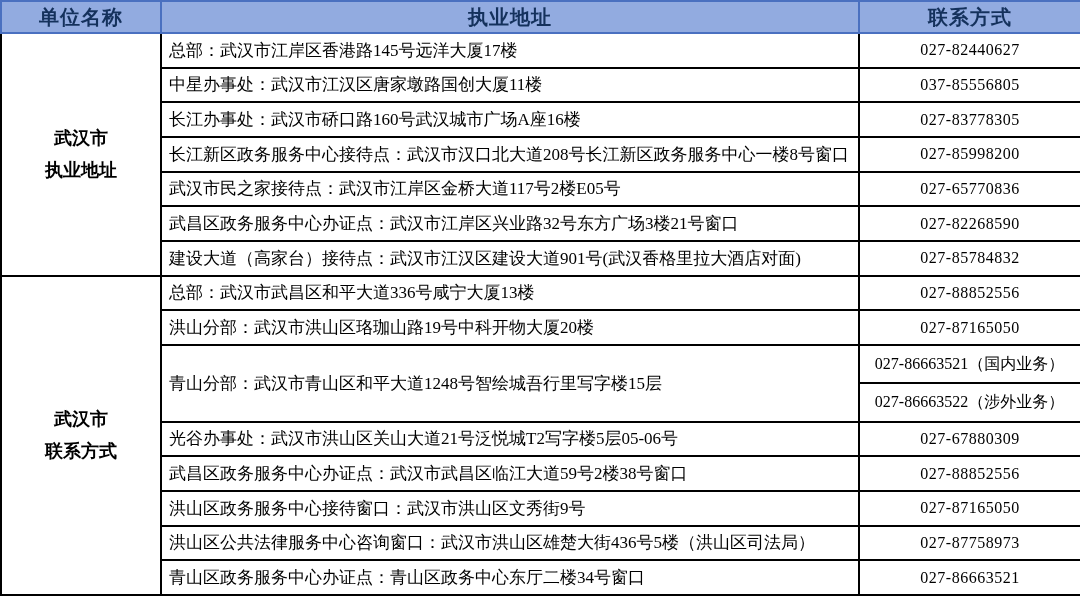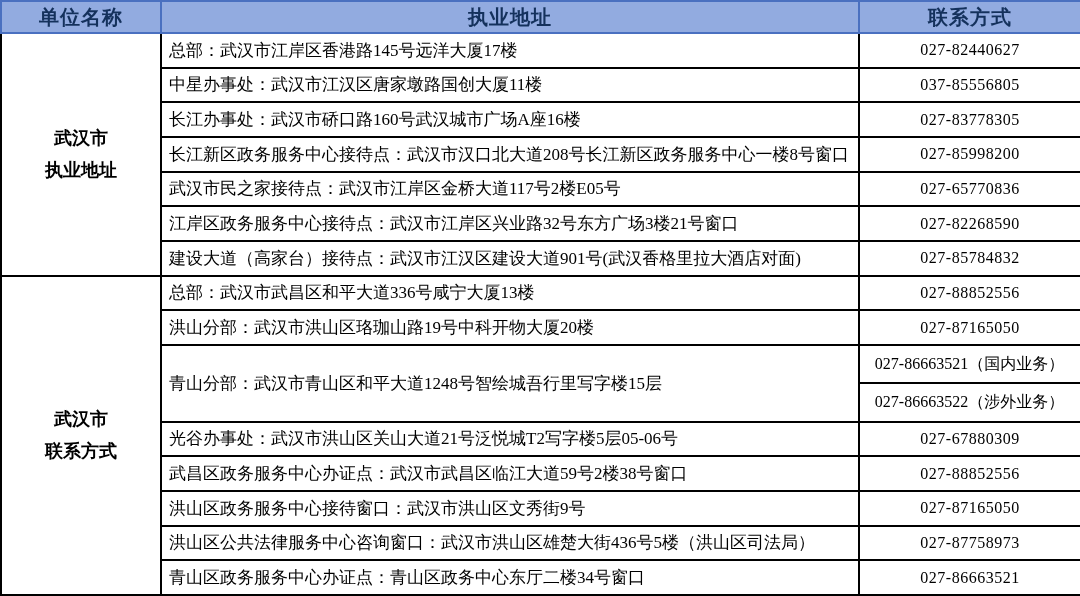--- a/index.html
+++ b/index.html
@@ -102,21 +102,21 @@
     </tr>
     <tr>
       <td class="addr">长江新区政务服务中心接待点：武汉市汉口北大道208号长江新区政务服务中心一楼8号窗口</td>
       <td class="phone">027-85998200</td>
     </tr>
     <tr>
       <td class="addr">武汉市民之家接待点：武汉市江岸区金桥大道117号2楼E05号</td>
       <td class="phone">027-65770836</td>
     </tr>
     <tr>
-      <td class="addr">江岸区政务服务中心接待点：武汉市江岸区兴业路32号东方广场3楼21号窗口</td>
+      <td class="addr">武昌区政务服务中心办证点：武汉市江岸区兴业路32号东方广场3楼21号窗口</td>
       <td class="phone">027-82268590</td>
     </tr>
     <tr>
       <td class="addr">建设大道（高家台）接待点：武汉市江汉区建设大道901号(武汉香格里拉大酒店对面)</td>
       <td class="phone">027-85784832</td>
     </tr>
 
     <tr>
       <td class="unit" rowspan="9">
         <span>武汉市</span><br>

